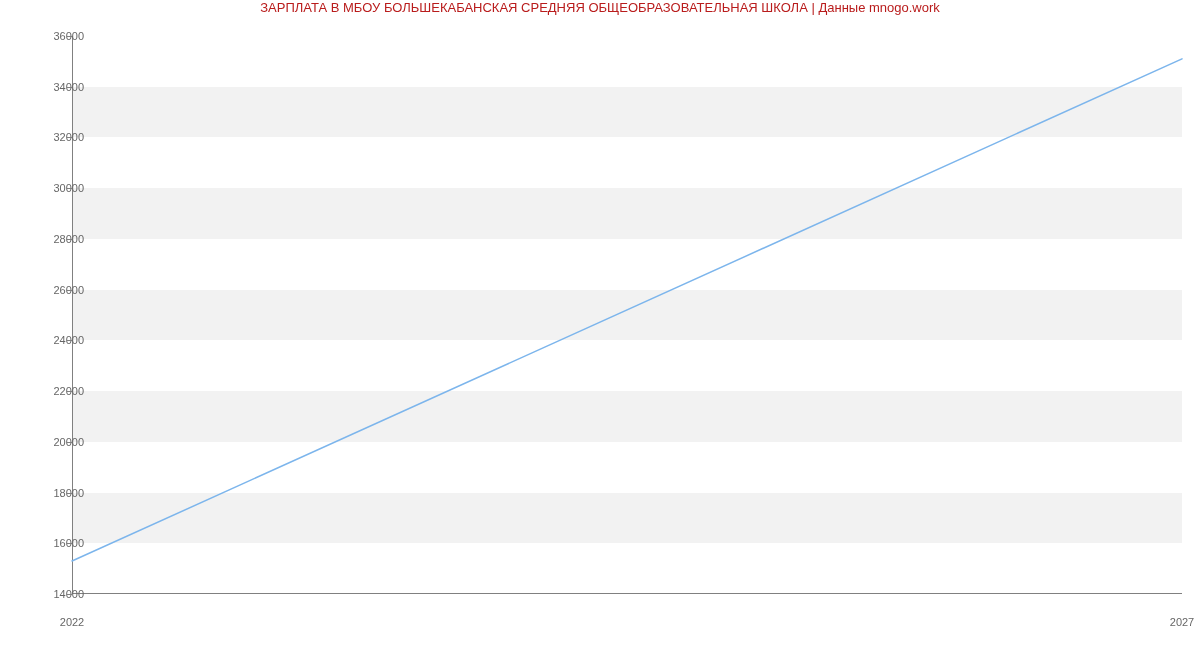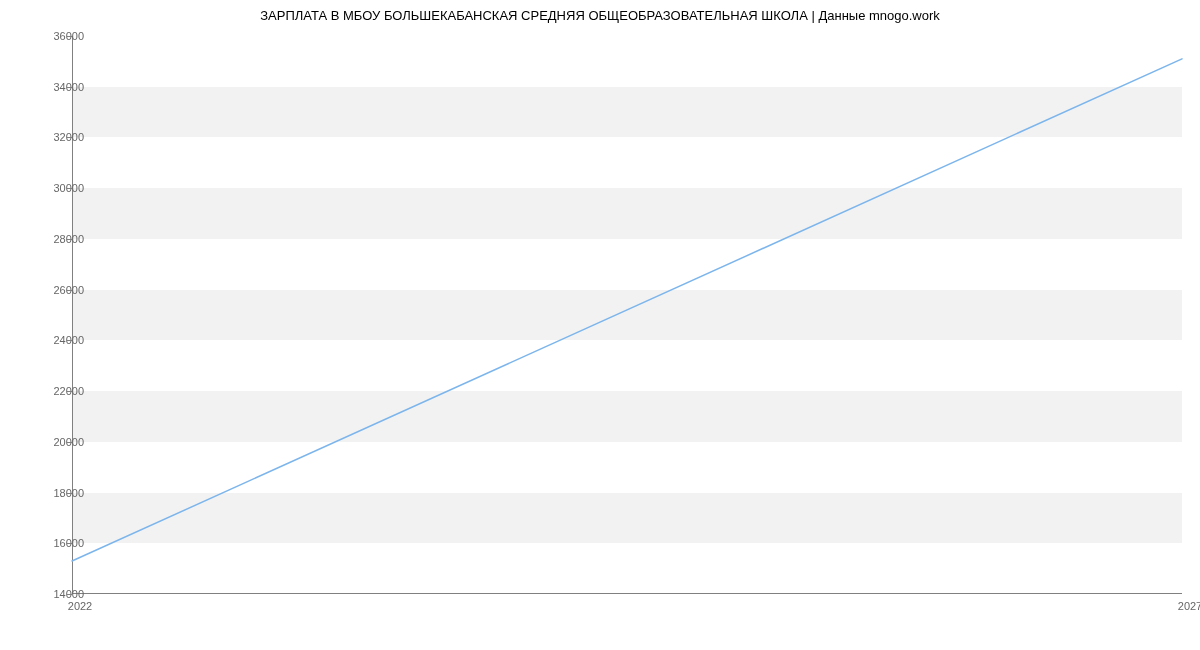--- a/index.html
+++ b/index.html
@@ -6,22 +6,22 @@
     body {
       font-family: Verdana, Geneva, sans-serif;
       background: #ffffff;
       width: 1200px;
       height: 650px;
       position: relative;
     }
     .title {
       text-align: center;
       font-size: 13px;
-      color: #000000;
-      padding-top: 8px;
+      color: #b91c1c;
+      padding-top: 0;
       font-weight: normal;
     }
     .chart-area {
       position: absolute;
       left: 72px;
       top: 36px;
       width: 1110px;
       height: 558px;
     }
     .plot-bg {
@@ -51,25 +51,24 @@
       position: absolute;
       right: 1116px;
       font-size: 11px;
       color: #666666;
       text-align: right;
       transform: translateY(-50%);
       width: 60px;
     }
     .x-tick-label {
       position: absolute;
-      top: 600px;
+      top: 616px;
       font-size: 11px;
       color: #666666;
       transform: translateX(-50%);
-      margin-left: 8px;
     }
     .tick-mark {
       position: absolute;
       background: #808080;
     }
     .line-svg {
       position: absolute;
       left: 0;
       top: 0;
       width: 100%;

